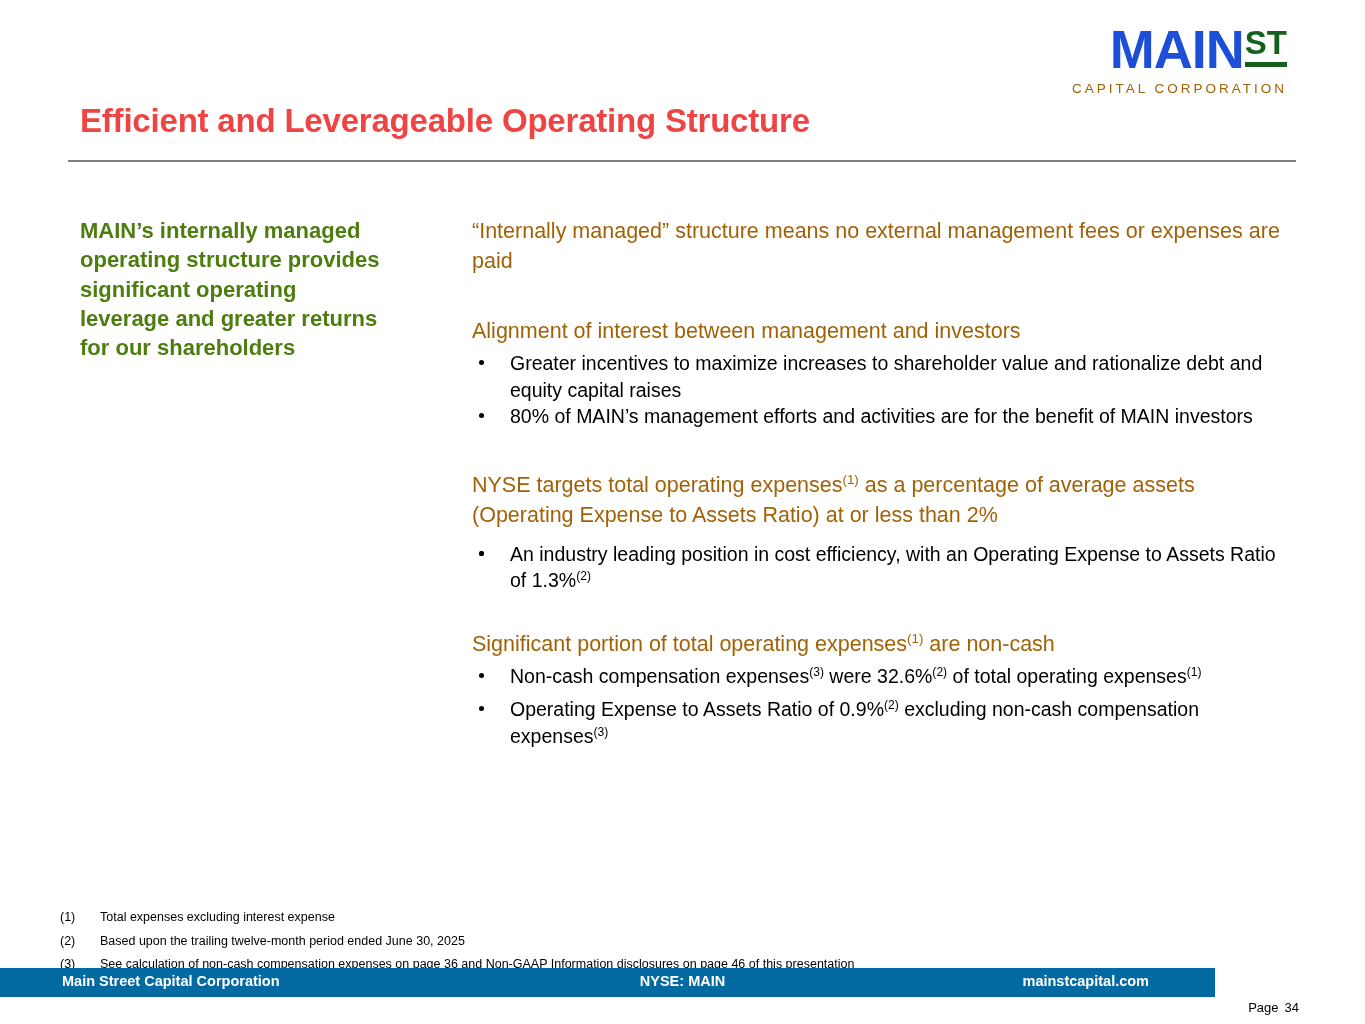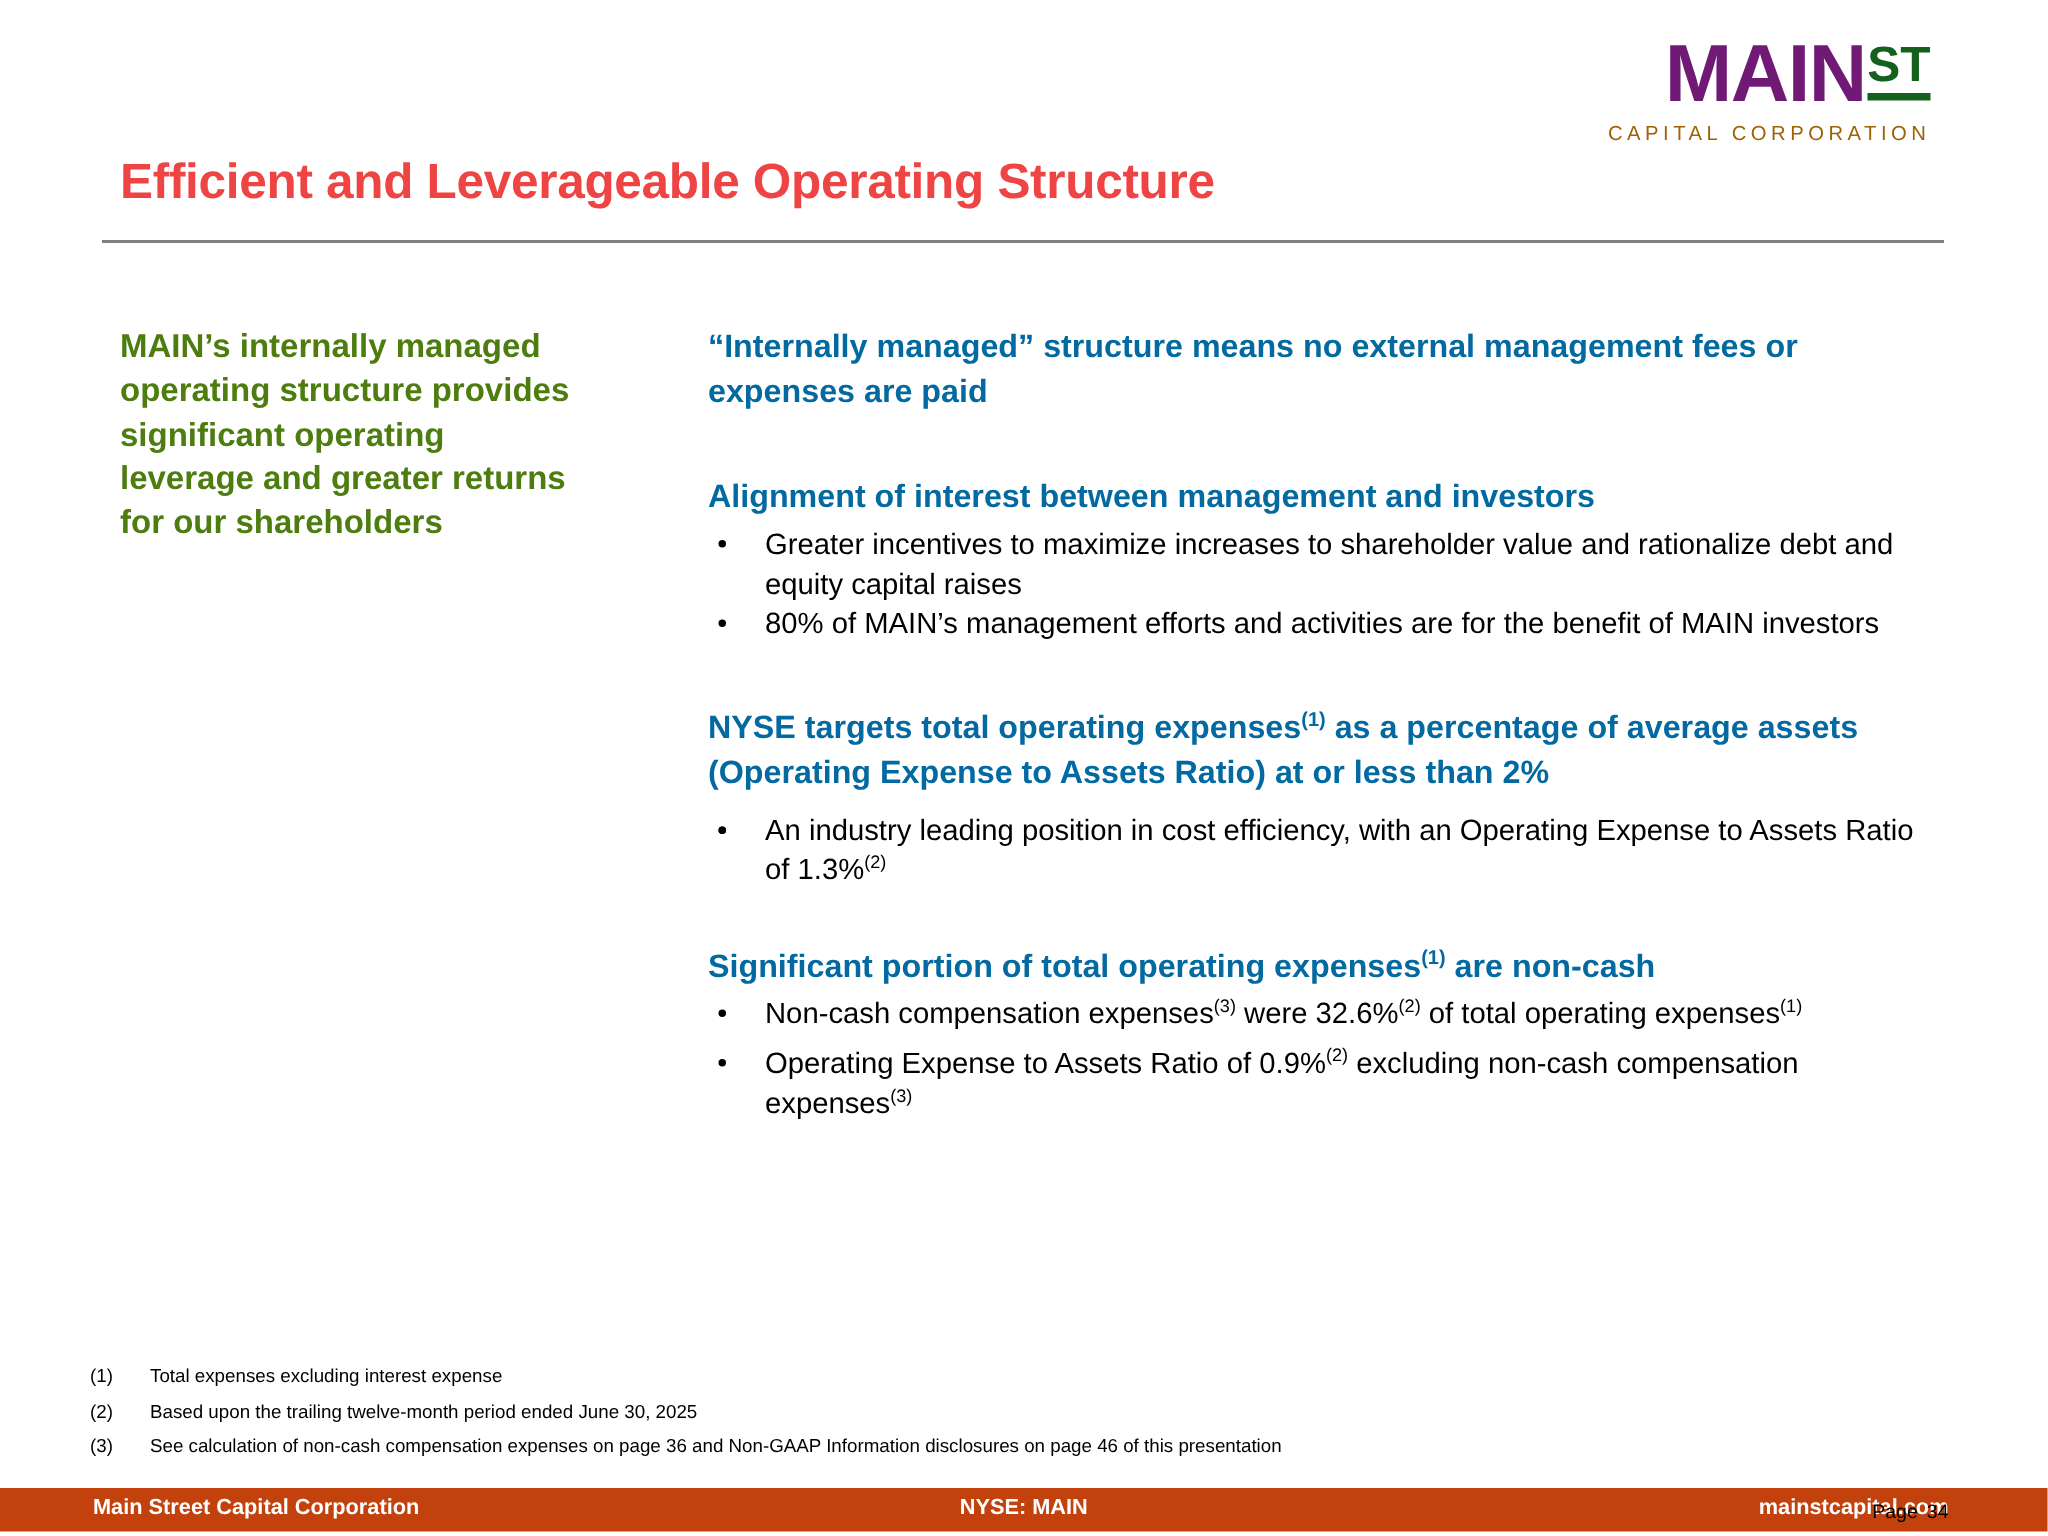--- a/index.html
+++ b/index.html
@@ -27,21 +27,21 @@
   }
   .logo-main-row {
     display: flex;
     align-items: flex-start;
     justify-content: flex-end;
   }
   .logo-main {
     font-size: 54px;
     font-weight: bold;
     letter-spacing: -1px;
-    color: #701a75;
+    color: #1d4ed8;
     line-height: 0.95;
   }
   .logo-st-wrap {
     display: inline-block;
     margin-left: 1px;
     padding-top: 2px;
   }
   .logo-st {
     font-size: 33px;
     font-weight: bold;
@@ -98,23 +98,23 @@
 
   
   .content {
     position: absolute;
     left: 472px;
     top: 216px;
     width: 824px;
   }
   .block-heading {
     font-size: 21.5px;
-    font-weight: bold;
+    font-weight: normal;
     line-height: 30px;
-    color: #0369a1;
+    color: #a16207;
   }
   ul.bullets {
     list-style: none;
     margin: 0;
     padding: 0;
   }
   ul.bullets li {
     position: relative;
     padding-left: 38px;
     font-size: 19.5px;
@@ -158,27 +158,26 @@
   .footnote-num {
     width: 40px;
     flex: 0 0 40px;
   }
 
   
   .footer-bar {
     position: absolute;
     left: 0;
     top: 968px;
-    width: 1365px;
+    width: 1215px;
     height: 29px;
-    background: #c2410c;
+    background: #0369a1;
     color: #ffffff;
     font-size: 14.5px;
     font-weight: bold;
-    margin-top: 24px;
   }
   .footer-left {
     position: absolute;
     left: 62px;
     top: 5px;
   }
   .footer-center {
     position: absolute;
     left: 0;
     right: 0;

